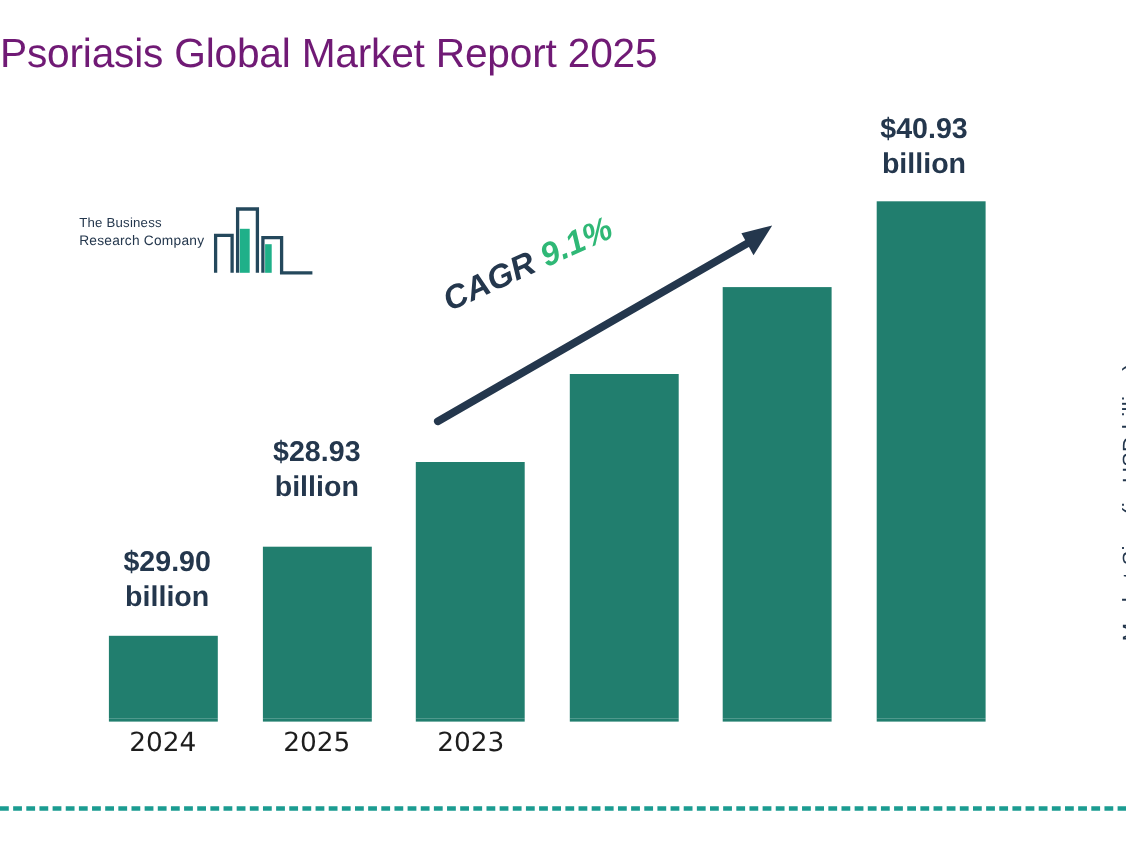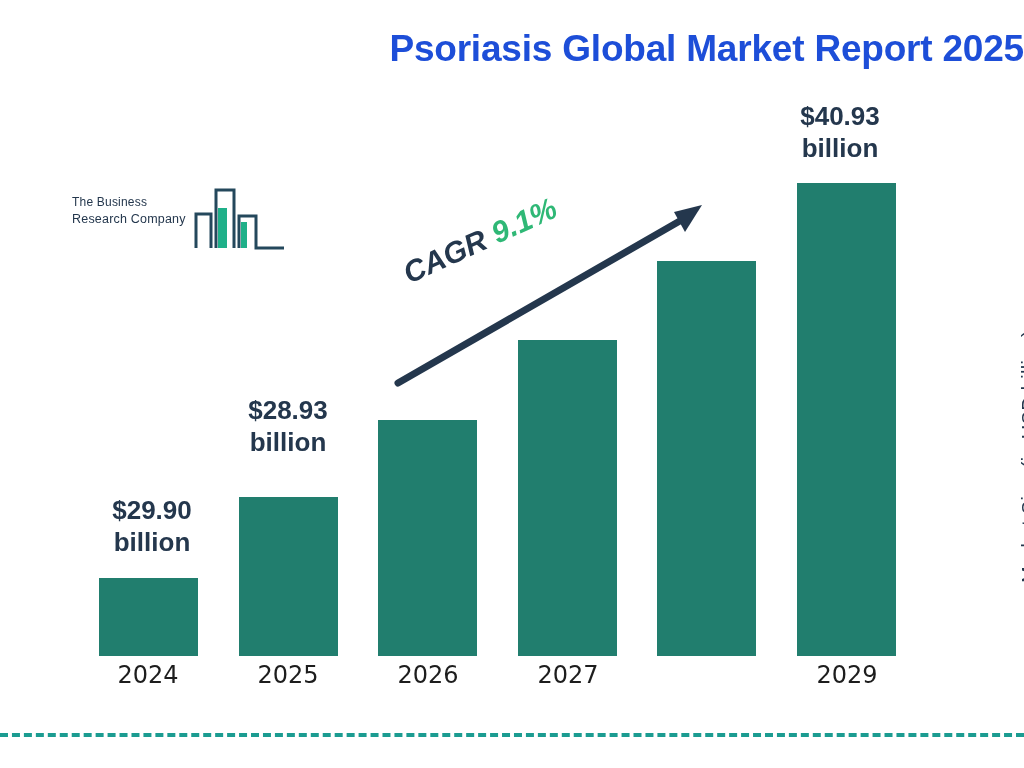--- a/index.html
+++ b/index.html
@@ -19,24 +19,24 @@
     background: #ffffff;
     overflow: hidden;
   }
 
   
   .chart-title {
     position: absolute;
     left: 0;
     top: 28px;
     width: 1024px;
-    text-align: right;
+    text-align: left;
     font-size: 37px;
-    font-weight: bold;
-    color: #1d4ed8;
+    font-weight: normal;
+    color: #701a75;
     letter-spacing: -0.2px;
     white-space: nowrap;
   }
 
   
   .logo {
     position: absolute;
     left: 72px;
     top: 186px;
     width: 215px;
@@ -183,32 +183,30 @@
     <div class="bar" style="left:99px; top:578px; width:99px; height:75px;"></div>
     <div class="bar-tick" style="left:99px; top:653px; width:99px;"></div>
     <div class="xlabel" style="left:88px;">2024</div>
 
     <div class="bar" style="left:239px; top:497px; width:99px; height:156px;"></div>
     <div class="bar-tick" style="left:239px; top:653px; width:99px;"></div>
     <div class="xlabel" style="left:228px;">2025</div>
 
     <div class="bar" style="left:378px; top:420px; width:99px; height:233px;"></div>
     <div class="bar-tick" style="left:378px; top:653px; width:99px;"></div>
-    <div class="xlabel" style="left:368px;">2026</div>
+    <div class="xlabel" style="left:368px;">2023</div>
 
     <div class="bar" style="left:518px; top:340px; width:99px; height:313px;"></div>
     <div class="bar-tick" style="left:518px; top:653px; width:99px;"></div>
-    <div class="xlabel" style="left:508px;">2027</div>
 
     <div class="bar" style="left:657px; top:261px; width:99px; height:392px;"></div>
     <div class="bar-tick" style="left:657px; top:653px; width:99px;"></div>
 
     <div class="bar" style="left:797px; top:183px; width:99px; height:470px;"></div>
     <div class="bar-tick" style="left:797px; top:653px; width:99px;"></div>
-    <div class="xlabel" style="left:787px;">2029</div>
   </div>
 
   <div class="value-label" style="left:104px; top:494px; width:96px;">
     <div>$29.90</div>
     <div>billion</div>
   </div>
 
   <div class="value-label" style="left:240px; top:394px; width:96px;">
     <div>$28.93</div>
     <div>billion</div>

